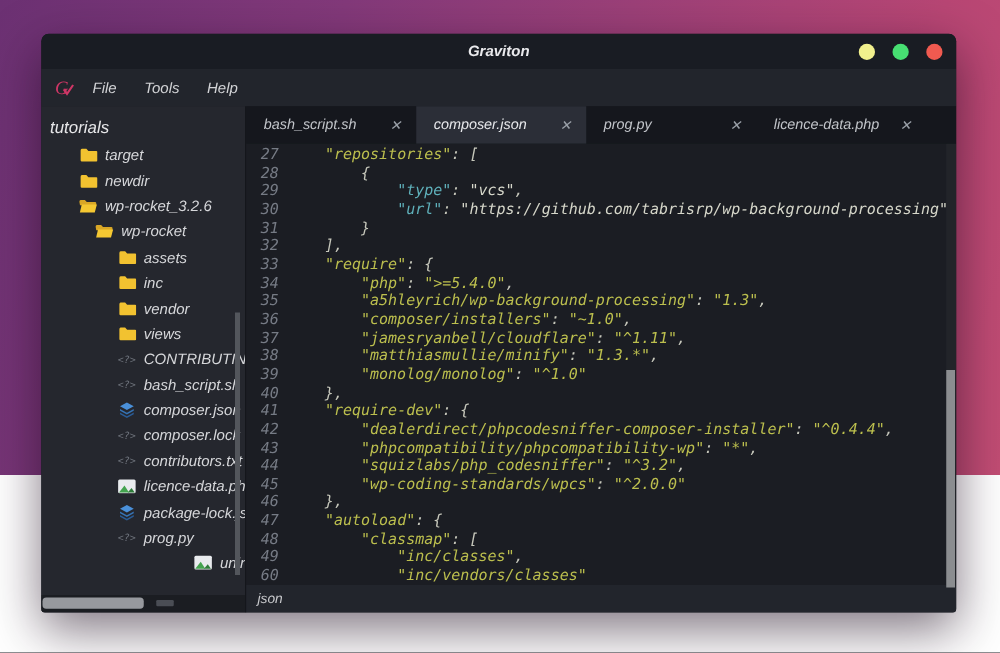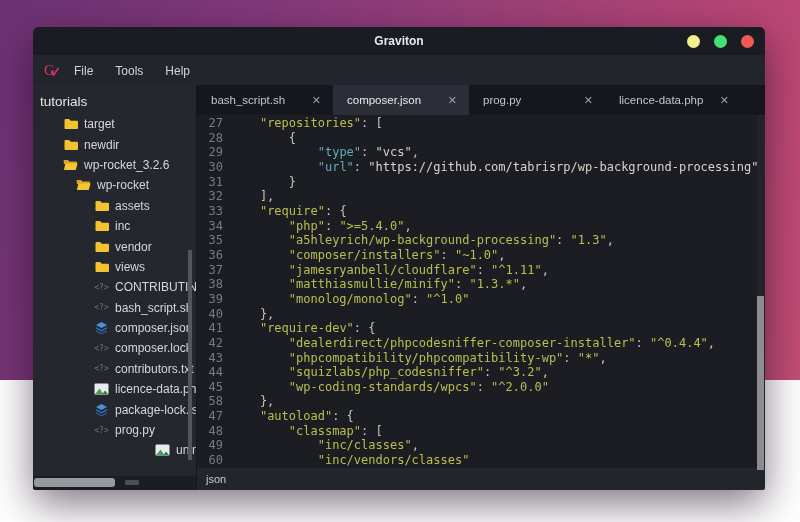--- a/index.html
+++ b/index.html
@@ -1,18 +1,18 @@
 <!DOCTYPE html>
 <html><head>
 <meta charset="utf-8">
 <style>
   html,body{margin:0;padding:0;}
   body{width:800px;height:522px;overflow:hidden;font-family:"Liberation Sans",sans-serif;}
   .desktop{position:relative;width:800px;height:380px;
-    background:linear-gradient(108deg,#6c3173 0%,#83397a 30%,#9c4078 55%,#b84674 82%,#c24d74 100%);}
+    background:linear-gradient(108deg,#6c3173 0%,#83397a 30%,#9c4078 55%,#b84674 82%,#c24d74 100%);font-style:italic;}
   .window{position:absolute;left:33px;top:27px;width:732px;height:463px;
     border-radius:6px 6px 3px 3px;overflow:hidden;display:flex;flex-direction:column;
     box-shadow:0 14px 40px rgba(25,8,28,.55);background:#1b1d23;}
   
   .titlebar{position:relative;height:28px;flex:none;background:#191c23;}
   .titlebar .title{position:absolute;left:0;right:0;top:0;height:28px;line-height:28px;
     text-align:center;color:#e9e9ec;font-size:12px;font-weight:bold;}
   .controls{position:absolute;right:11px;top:0;height:28px;display:flex;align-items:center;gap:14px;}
   .ctl-dot{width:13px;height:13px;border-radius:50%;}
   
@@ -259,21 +259,21 @@
             <div class="line"><span class="ln">36</span><span class="s-p">        </span><span class="s-y">"composer/installers"</span><span class="s-p">: </span><span class="s-y">"~1.0"</span><span class="s-p">,</span></div>
             <div class="line"><span class="ln">37</span><span class="s-p">        </span><span class="s-y">"jamesryanbell/cloudflare"</span><span class="s-p">: </span><span class="s-y">"^1.11"</span><span class="s-p">,</span></div>
             <div class="line"><span class="ln">38</span><span class="s-p">        </span><span class="s-y">"matthiasmullie/minify"</span><span class="s-p">: </span><span class="s-y">"1.3.*"</span><span class="s-p">,</span></div>
             <div class="line"><span class="ln">39</span><span class="s-p">        </span><span class="s-y">"monolog/monolog"</span><span class="s-p">: </span><span class="s-y">"^1.0"</span></div>
             <div class="line"><span class="ln">40</span><span class="s-p">    },</span></div>
             <div class="line"><span class="ln">41</span><span class="s-p">    </span><span class="s-y">"require-dev"</span><span class="s-p">: {</span></div>
             <div class="line"><span class="ln">42</span><span class="s-p">        </span><span class="s-y">"dealerdirect/phpcodesniffer-composer-installer"</span><span class="s-p">: </span><span class="s-y">"^0.4.4"</span><span class="s-p">,</span></div>
             <div class="line"><span class="ln">43</span><span class="s-p">        </span><span class="s-y">"phpcompatibility/phpcompatibility-wp"</span><span class="s-p">: </span><span class="s-y">"*"</span><span class="s-p">,</span></div>
             <div class="line"><span class="ln">44</span><span class="s-p">        </span><span class="s-y">"squizlabs/php_codesniffer"</span><span class="s-p">: </span><span class="s-y">"^3.2"</span><span class="s-p">,</span></div>
             <div class="line"><span class="ln">45</span><span class="s-p">        </span><span class="s-y">"wp-coding-standards/wpcs"</span><span class="s-p">: </span><span class="s-y">"^2.0.0"</span></div>
-            <div class="line"><span class="ln">58</span><span class="s-p">    },</span></div>
+            <div class="line"><span class="ln">46</span><span class="s-p">    },</span></div>
             <div class="line"><span class="ln">47</span><span class="s-p">    </span><span class="s-y">"autoload"</span><span class="s-p">: {</span></div>
             <div class="line"><span class="ln">48</span><span class="s-p">        </span><span class="s-y">"classmap"</span><span class="s-p">: [</span></div>
             <div class="line"><span class="ln">49</span><span class="s-p">            </span><span class="s-y">"inc/classes"</span><span class="s-p">,</span></div>
             <div class="line"><span class="ln">60</span><span class="s-p">            </span><span class="s-y">"inc/vendors/classes"</span></div>
           </div>
         <div class="ed-vtrack"></div>
         <div class="ed-vthumb"></div>
         <div class="statusbar">
           <span>json</span>
         </div>

